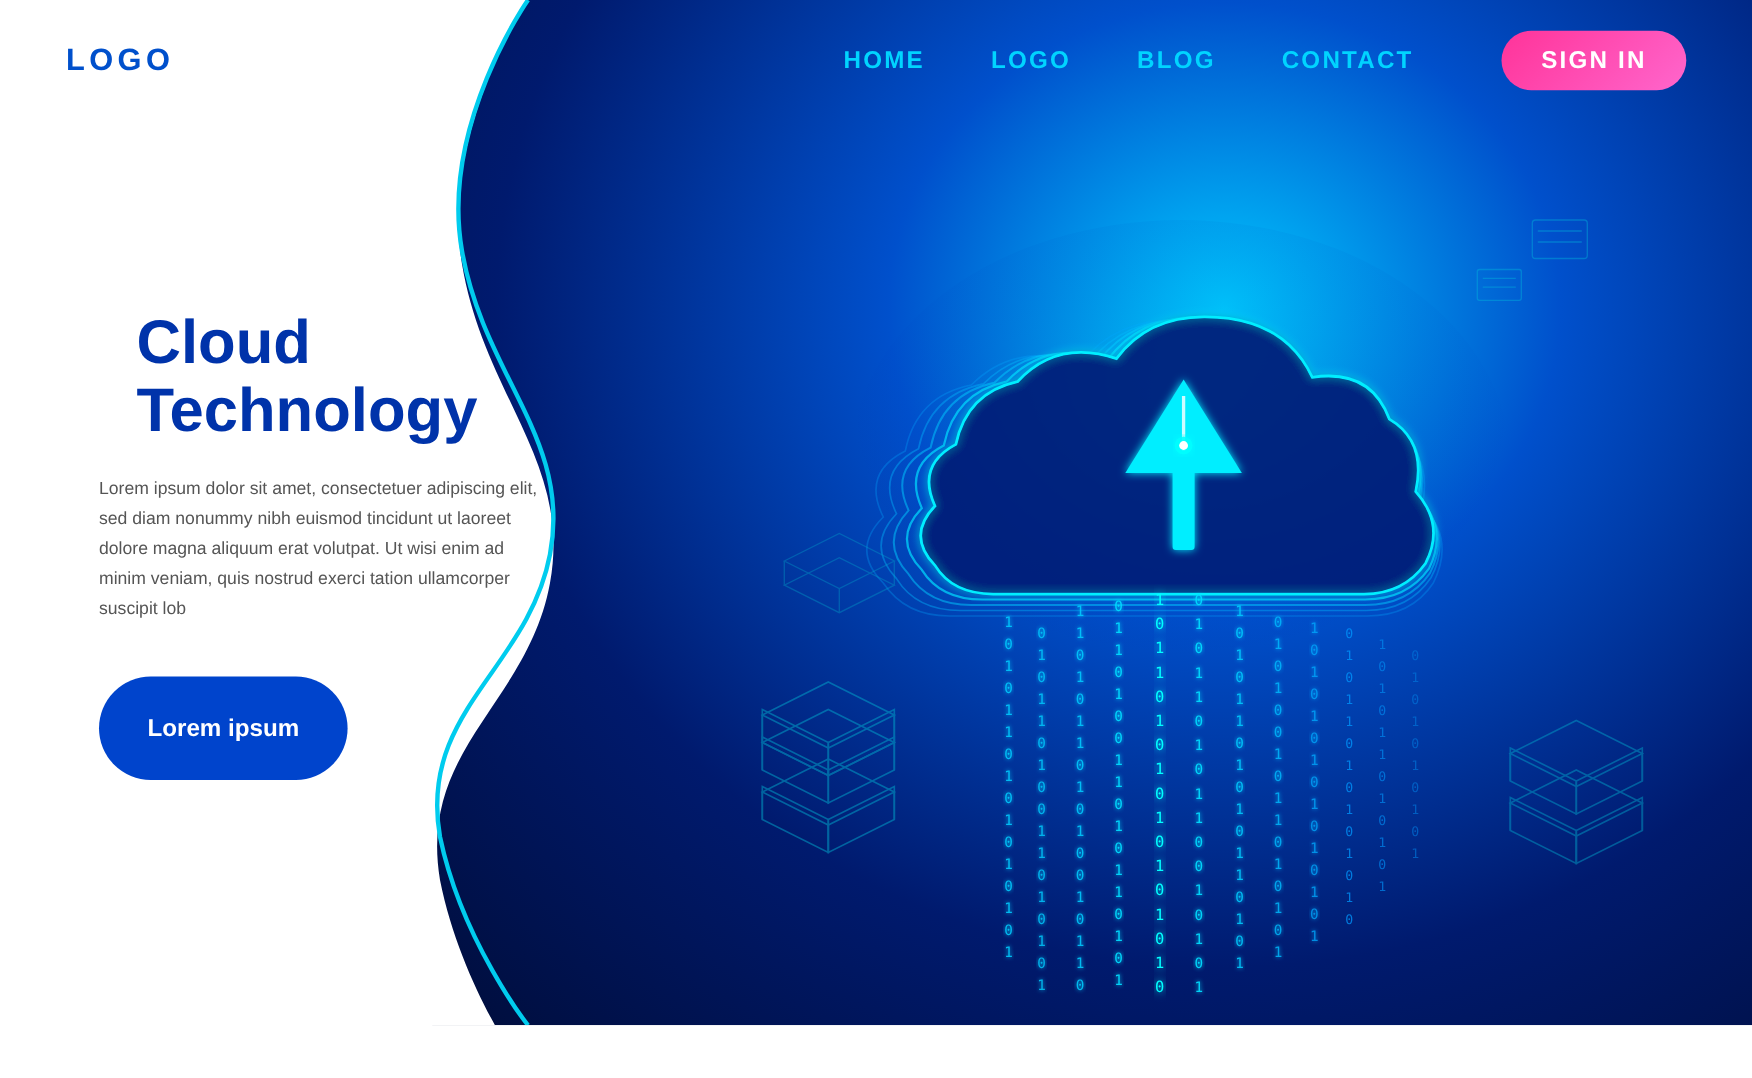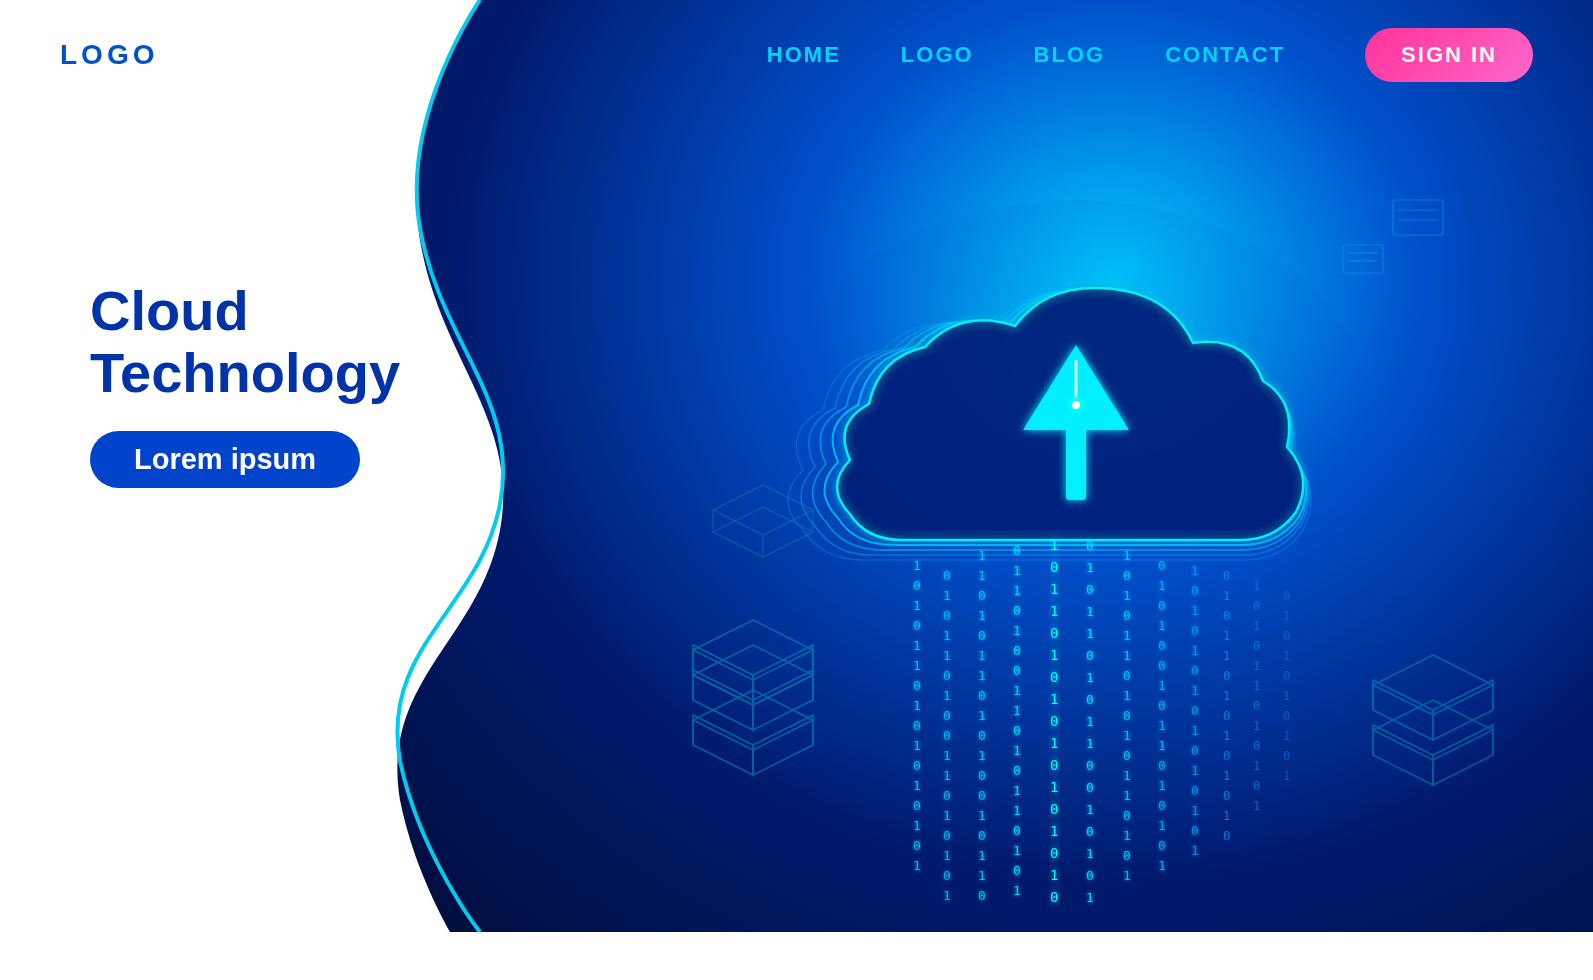--- a/index.html
+++ b/index.html
@@ -109,35 +109,36 @@
       width: 400px;
       z-index: 5;
     }
 
     .main-title {
       font-size: 56px;
       font-weight: 900;
       color: #0033aa;
       line-height: 1.1;
       margin-bottom: 28px;
+      margin-left: 34px;
     }
 
     .main-body {
       font-size: 16px;
       color: #555;
       line-height: 1.7;
       margin-bottom: 48px;
     }
 
     .cta-button {
       background: #0044cc;
       color: white;
-      font-size: 29px;
+      font-size: 22px;
       font-weight: 600;
-      padding: 12px 44px;
+      padding: 34px 44px;
       border-radius: 50px;
       cursor: pointer;
       border: none;
       display: inline-block;
     }
 
     
     .illustration {
       position: absolute;
       top: 80px;
@@ -173,20 +174,21 @@
       <a class="nav-link">HOME</a>
       <a class="nav-link">LOGO</a>
       <a class="nav-link">BLOG</a>
       <a class="nav-link">CONTACT</a>
       <button class="nav-signin">SIGN IN</button>
     </div>
   </nav>
 
   <div class="content-left">
     <h1 class="main-title">Cloud Technology</h1>
+    <p class="main-body">Lorem ipsum dolor sit amet, consectetuer adipiscing elit, sed diam nonummy nibh euismod tincidunt ut laoreet dolore magna aliquum erat volutpat. Ut wisi enim ad minim veniam, quis nostrud exerci tation ullamcorper suscipit lob</p>
     <button class="cta-button">Lorem ipsum</button>
   </div>
 
   <div class="illustration">
     <svg viewBox="0 0 1050 900" xmlns="http://www.w3.org/2000/svg">
       <defs>
         <radialGradient id="cloudGlow" cx="50%" cy="40%" r="50%">
           <stop offset="0%" stop-color="#00ffff" stop-opacity="0.3"></stop>
           <stop offset="100%" stop-color="#0011aa" stop-opacity="0"></stop>
         </radialGradient>

